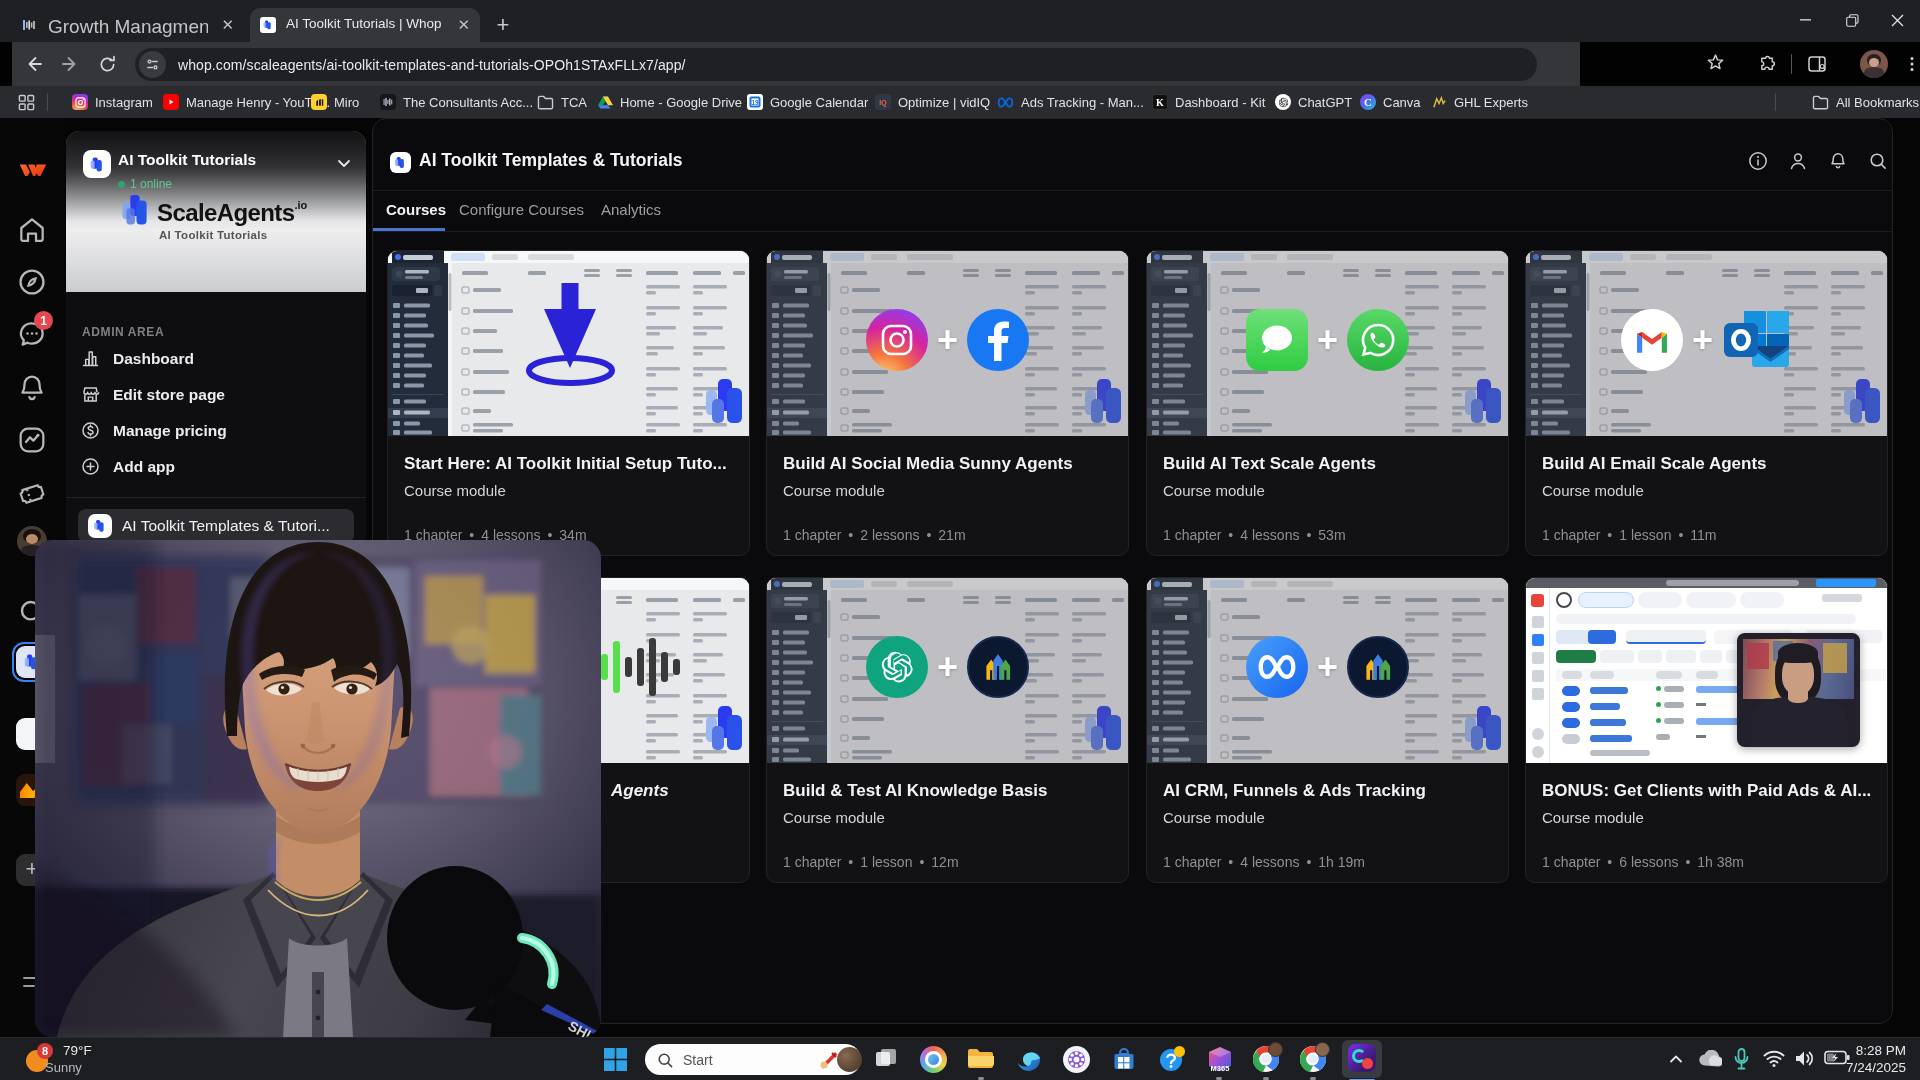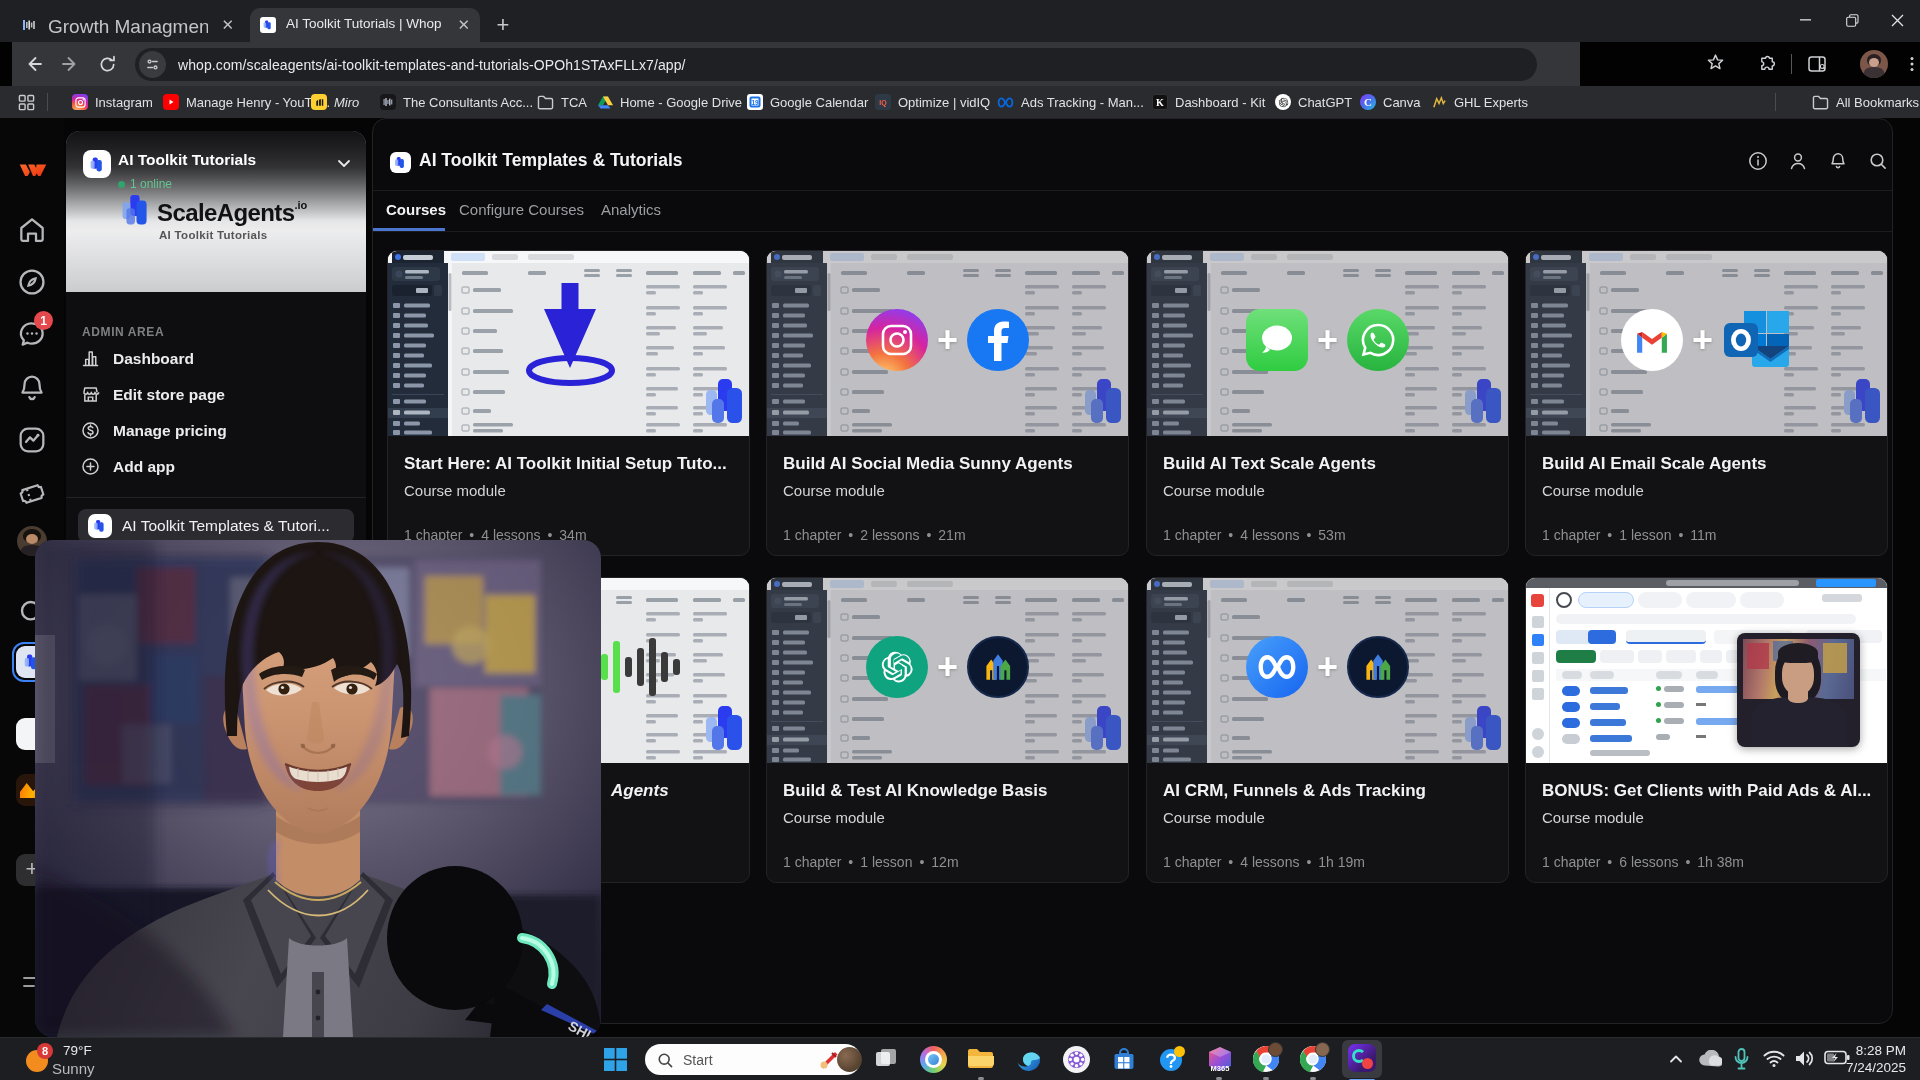--- a/index.html
+++ b/index.html
@@ -334,21 +334,21 @@
         <span>Instagram</span>
       </div>
     <div class="bm" style="left:163px;">
         <span class="bmic" style="background:#f00; border-radius:4px; display:inline-flex; align-items:center; justify-content:center;">
           <svg width="10" height="10" viewBox="0 0 10 10">
             <path d="M3.5 2.5 L7.5 5 L3.5 7.5 z" fill="#fff"></path>
           </svg>
         </span>
         <span>Manage Henry - YouTu...</span>
       </div>
-    <div class="bm" style="left:311px;font-style:italic;">
+    <div class="bm" style="left:311px;">
         <span class="bmic" style="background:#ffd02f; border-radius:4px; display:inline-flex; align-items:center; justify-content:center;">
           <svg width="11" height="11" viewBox="0 0 12 12">
             <path d="M2.5 9.5 V4.5 l2-1.5 v6.5 M5.5 9.5 V3 l2-0.8 v7.3 M8.5 9.5 V2.2 l1.6 0.4 v6.9" fill="#191919"></path>
           </svg>
         </span>
         <span>Miro</span>
       </div>
     <div class="bm" style="left:380px;">
         <span class="bmic" style="background:#17171a; border-radius:4px; display:inline-flex; align-items:center; justify-content:center;">
           <svg width="12" height="12" viewBox="0 0 12 12">
@@ -981,21 +981,21 @@
   <div id="taskbar">
     <div class="abs" style="left:22px; top:4px; width:34px; height:34px;">
       <svg width="34" height="34" viewBox="0 0 34 34">
           <circle cx="15" cy="19" r="11" fill="#f28c1e"></circle>
           <path d="M15 8 a11 11 0 0 1 9.5 5.5 A8 8 0 0 1 15 8 z" fill="#ffd35c"></path>
           <circle cx="23" cy="9" r="8" fill="#d93838"></circle>
           <text x="23" y="12.5" text-anchor="middle" font-size="11" font-weight="bold" fill="#fff" font-family="Liberation Sans">8</text>
         </svg>
     </div>
     <div class="abs" style="left:63px; top:5px; color:#e8e8ea; font-size:13.5px;">79°F</div>
-    <div class="abs" style="left:52px; top:22px; color:#b9babd; font-size:15px;">Sunny</div>
+    <div class="abs" style="left:45px; top:22px; color:#b9babd; font-size:13px;">Sunny</div>
 
     <div class="abs" style="left:604px; top:10px; width:23px; height:23px;">
       <svg width="23" height="23" viewBox="0 0 23 23">
           <rect x="0" y="0" width="10.7" height="10.7" fill="#2ea3e8"></rect>
           <rect x="12.3" y="0" width="10.7" height="10.7" fill="#2ea3e8"></rect>
           <rect x="0" y="12.3" width="10.7" height="10.7" fill="#2ea3e8"></rect>
           <rect x="12.3" y="12.3" width="10.7" height="10.7" fill="#2ea3e8"></rect>
         </svg>
     </div>
 

